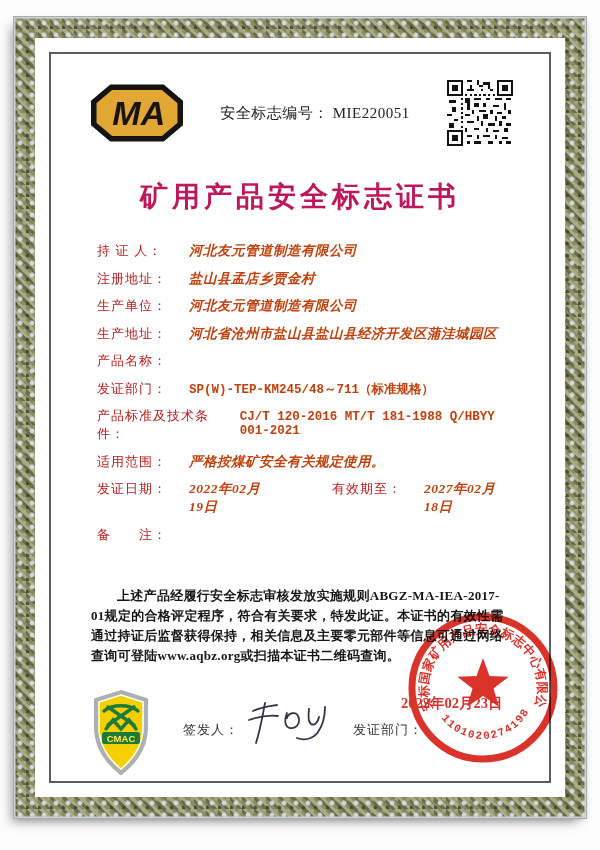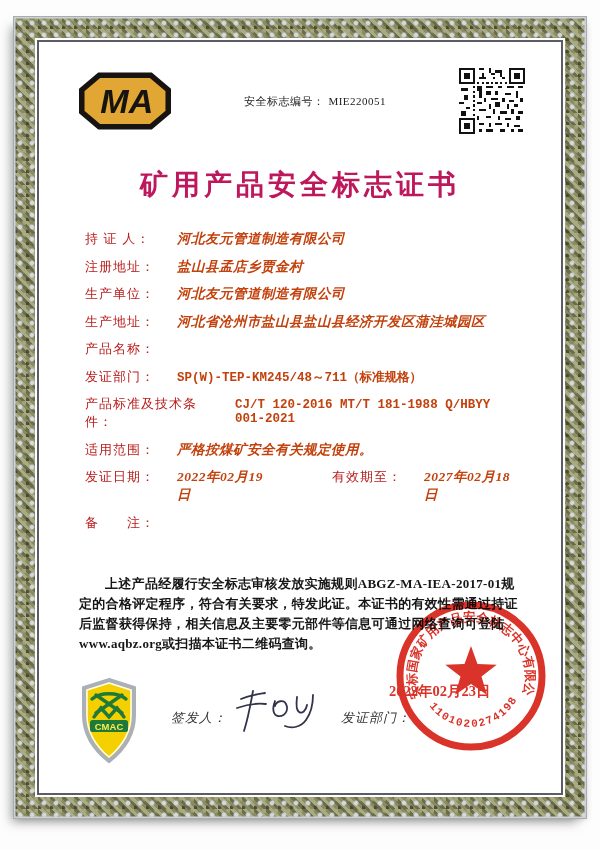--- a/index.html
+++ b/index.html
@@ -14,46 +14,46 @@
     background-color:#7f805a;
     background-image:
       radial-gradient(circle at 6px 6px, rgba(216,221,227,.95) 1.5px, rgba(216,221,227,0) 3.2px),
       radial-gradient(circle at 1px 11px, rgba(66,68,44,.9) 1.5px, rgba(66,68,44,0) 3px),
       radial-gradient(circle at 11px 1px, rgba(168,170,128,.9) 2px, rgba(168,170,128,0) 4px),
       repeating-linear-gradient(45deg, #8a8b62 0 3px, #6b6c4a 3px 6px, #a9ab85 6px 9px);
     background-size:12px 12px, 12px 12px, 12px 12px, auto;
     border:1px solid #a7acae;
     box-shadow: inset 0 0 0 1.5px #ced2d6;
   }
-  .gap { width:100%; height:100%; background:#fff; padding:2px; }
+  .gap { width:100%; height:100%; background:#fff; padding:14px; }
   .content { width:100%; height:100%; background:#fff; border:2px solid #5c5c66; position:relative; }
 
   .header { display:flex; align-items:center; margin:26px 36px 0 40px; }
-  .certno { flex:1; text-align:center; font-size:11px; color:#222; letter-spacing:.5px; }
+  .certno { flex:1; text-align:center; font-size:15px; color:#222; letter-spacing:.5px; }
   .certno .num { font-family:"Liberation Serif", serif; margin-left:4px; }
 
   .title { text-align:center; margin-top:32px; font-size:28px; font-weight:bold;
            letter-spacing:4px; color:#be185d; font-family:"Liberation Serif", serif; }
 
   .fields { margin:26px 40px 0 46px; }
   .frow { display:flex; align-items:baseline; margin-bottom:9.5px; }
   .flabel { display:inline-block; min-width:92px; font-size:13px; color:#b91c1c; letter-spacing:1px; }
   .flabel.wide { min-width:0; margin-right:26px; }
   .fvalue { font-size:13.5px; color:#c2410c; font-family:"Liberation Serif", serif;
             font-style:italic; font-weight:600; letter-spacing:.5px; }
   .fvalue.code { font-family:"Liberation Mono", monospace; font-style:normal;
                  font-weight:bold; font-size:12.5px; letter-spacing:0; }
   .pair2 { margin-left:58px; }
 
   .statement { margin:42px 38px 0 40px; font-size:13px; line-height:1.56; text-indent:2em;
                color:#161616; font-family:"Liberation Serif", serif; font-weight:600; letter-spacing:.3px; }
 
   .footerrow { position:relative; margin-top:14px; height:170px; }
   .cmac { position:absolute; left:38px; top:8px; }
-  .signer-label, .dept-label { position:absolute; top:40px; font-size:13px; color:#333; letter-spacing:1px;font-style:italic; }
+  .signer-label, .dept-label { position:absolute; top:40px; font-size:13px; color:#333; letter-spacing:1px; }
   .signer-label { left:132px; }
   .dept-label { left:302px; }
   .signature { position:absolute; left:190px; top:14px; }
 
   .seal { position:absolute; left:346px; top:548px; width:172px; height:172px;
           z-index:3; mix-blend-mode:multiply; opacity:.94; }
 </style>
 </head>
 <body>
 

